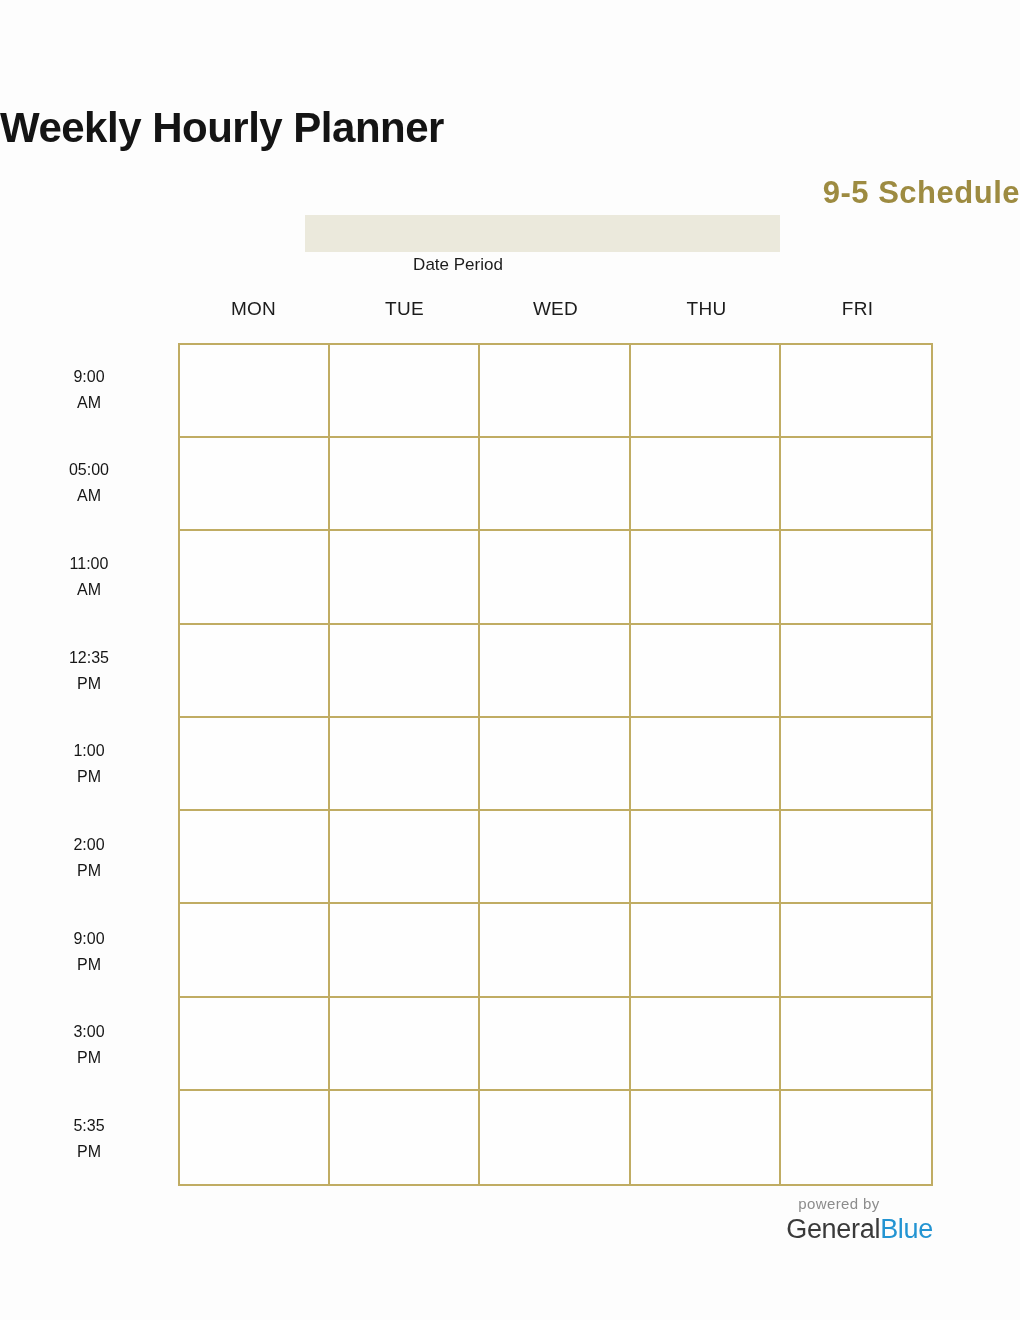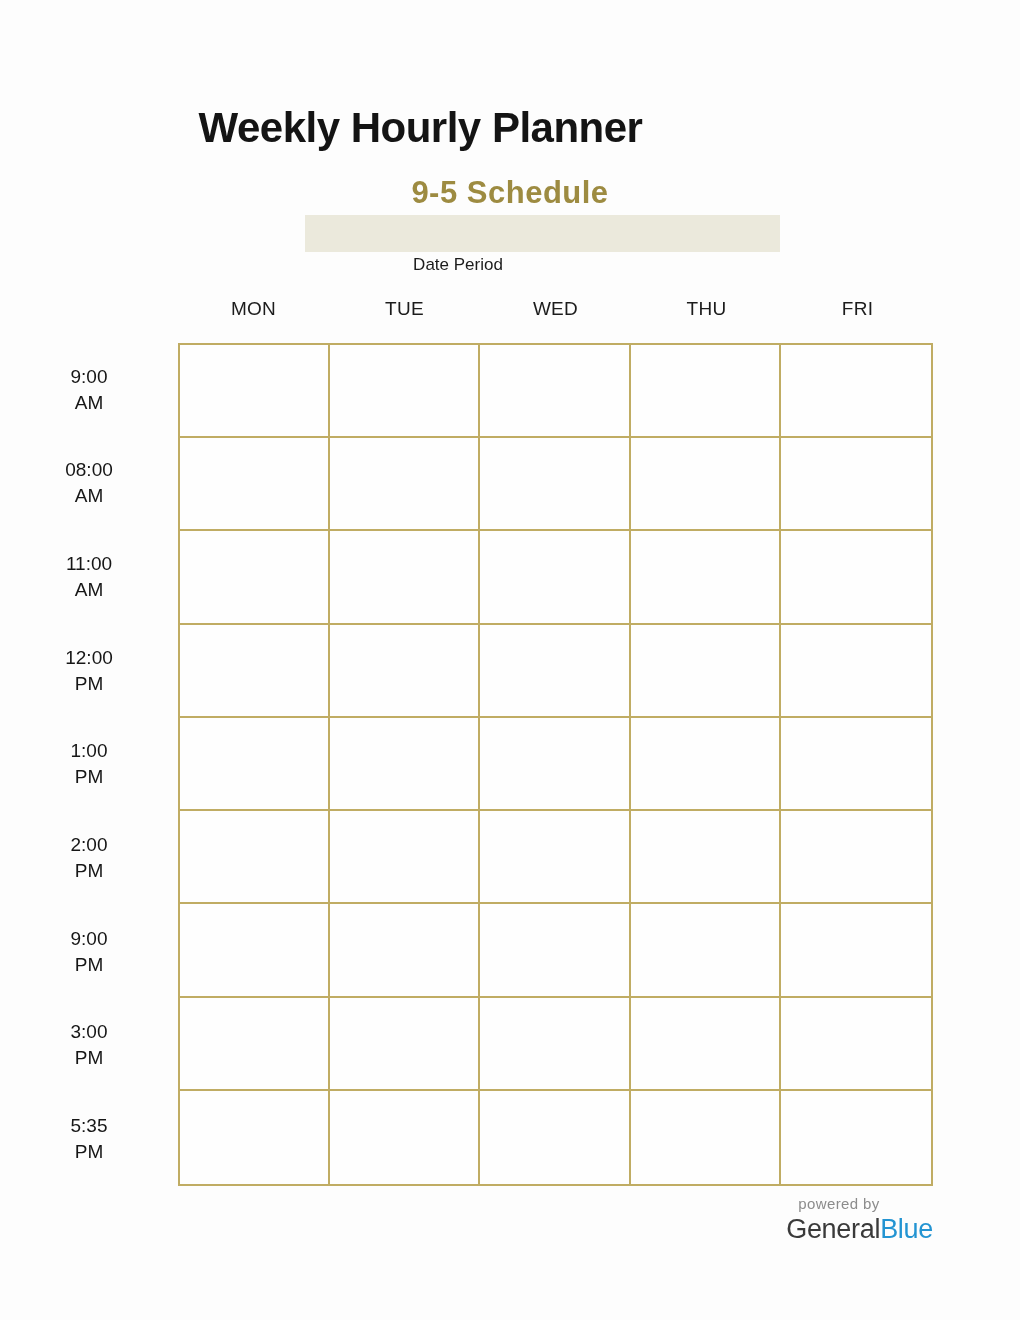--- a/index.html
+++ b/index.html
@@ -21,33 +21,32 @@
     background: #fdfdfd;
     font-family: "Liberation Sans", sans-serif;
     color: #1a1a1a;
     overflow: hidden;
   }
   .title {
     position: absolute;
     top: 76px;
     left: 0;
     width: 841px;
-    text-align: center;
     font-size: 42px;
     line-height: 48px;
     font-weight: bold;
     letter-spacing: -0.5px;
     color: #141414;
   }
   .subtitle {
     position: absolute;
     top: 150px;
     left: 0;
     width: 1020px;
-    text-align: center;
+    text-align: right;
     font-size: 31px;
     line-height: 34px;
     font-weight: bold;
     letter-spacing: 0.5px;
     color: var(--accent-gold, #9d8b41);
   }
   .date-input {
     position: absolute;
     left: 305px;
     top: 215px;
@@ -94,21 +93,21 @@
     width: 178px;
     height: 843px;
     display: grid;
     grid-template-rows: repeat(9, 1fr);
   }
   .time-slot {
     display: flex;
     flex-direction: column;
     align-items: center;
     justify-content: center;
-    font-size: 19px;
+    font-size: 16px;
     line-height: 26px;
     color: #161616;
   }
   .planner-grid {
     position: absolute;
     left: 178px;
     top: 343px;
     width: 755px;
     height: 843px;
     display: grid;
@@ -166,29 +165,29 @@
     <div class="day-header">THU</div>
     <div class="day-header">FRI</div>
   </div>
 
   <div class="time-column">
     <div class="time-slot">
       <span>9:00</span>
       <span>AM</span>
     </div>
     <div class="time-slot">
-      <span>08:00</span>
+      <span>05:00</span>
       <span>AM</span>
     </div>
     <div class="time-slot">
       <span>11:00</span>
       <span>AM</span>
     </div>
     <div class="time-slot">
-      <span>12:00</span>
+      <span>12:35</span>
       <span>PM</span>
     </div>
     <div class="time-slot">
       <span>1:00</span>
       <span>PM</span>
     </div>
     <div class="time-slot">
       <span>2:00</span>
       <span>PM</span>
     </div>

